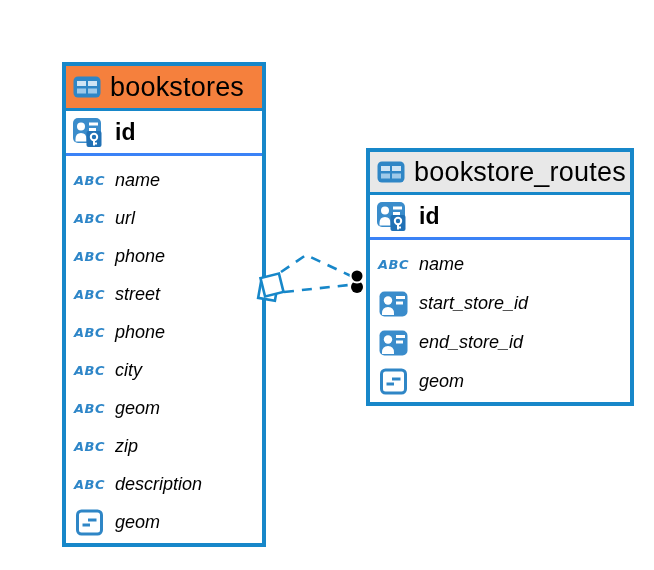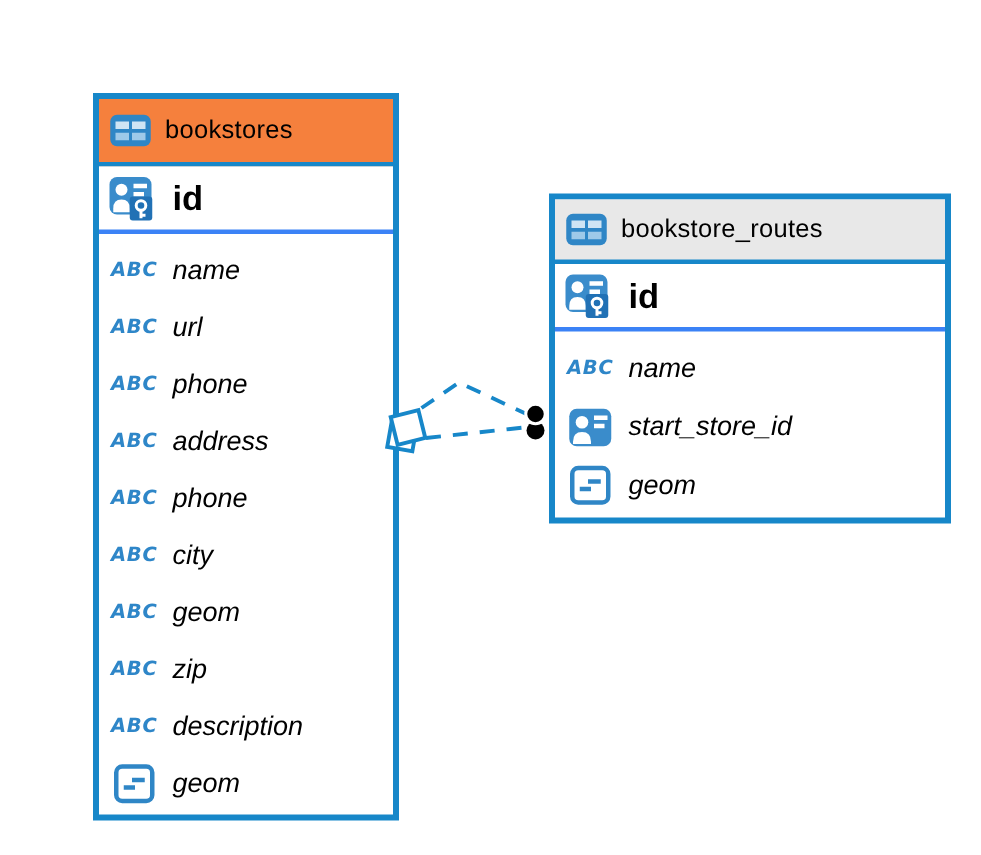--- a/index.html
+++ b/index.html
@@ -5,28 +5,28 @@
   html,body{margin:0;padding:0;}
   body{
     width:654px;height:570px;position:relative;background:#ffffff;
     font-family:"Liberation Sans", sans-serif;color:#000;overflow:hidden;
   }
   .erd-table{
     position:absolute;background:#fff;border:4px solid #1787c9;
     box-sizing:border-box;
   }
   #table-bookstores{left:62px;top:62px;width:204px;height:485px;}
-  #table-routes{left:366px;top:129px;width:268px;height:220px;}
+  #table-routes{left:366px;top:148px;width:268px;height:258px;}
   .tbl-header{
     display:flex;align-items:center;gap:9px;padding:0 7px;
     border-bottom:3px solid #1787c9;height:42px;
   }
   #table-bookstores .tbl-header{background:#f5803d;}
   #table-routes .tbl-header{background:#e8e8e8;height:40px;}
-  .tbl-title{font-size:17px;letter-spacing:0.2px;white-space:nowrap;}
+  .tbl-title{font-size:27px;letter-spacing:0.2px;white-space:nowrap;}
   .pk-row{
     display:flex;align-items:center;gap:9px;padding:0 6px;height:42px;
     border-bottom:3px solid #3b82f6;background:#fff;
   }
   .pk-name{font-size:23px;font-weight:bold;}
   .cols{padding:5px 0 0 0;}
   .col-row{
     display:flex;align-items:center;gap:9px;height:38px;padding:0 7px;font-style:italic;
   }
   #table-routes .col-row{height:39px;}
@@ -77,21 +77,21 @@
     <div class="col-row">
       <span class="abc-icon">ABC</span>
       <span class="col-name">url</span>
     </div>
     <div class="col-row">
       <span class="abc-icon">ABC</span>
       <span class="col-name">phone</span>
     </div>
     <div class="col-row">
       <span class="abc-icon">ABC</span>
-      <span class="col-name">address</span>
+      <span class="col-name">street</span>
     </div>
     <div class="col-row">
       <span class="abc-icon">ABC</span>
       <span class="col-name">phone</span>
     </div>
     <div class="col-row">
       <span class="abc-icon">ABC</span>
       <span class="col-name">city</span>
     </div>
     <div class="col-row">
@@ -153,20 +153,30 @@
       <svg class="svg-icon" width="33" height="28" viewBox="0 0 33 28">
         <rect x="2.5" y="1.5" width="28" height="25" rx="5" fill="#3a8ccb"></rect>
         <circle cx="11" cy="10.5" r="4.2" fill="#fff"></circle>
         <path d="M5 23.5 q0 -6.5 6 -6.5 q6 0 6 6.5 l0 1.5 l-12 0 z" fill="#fff"></path>
         <rect x="19" y="6" width="9" height="3" fill="#fff"></rect>
         <rect x="19" y="11.5" width="7" height="3" fill="#fff"></rect>
       </svg>
       <span class="col-name">start_store_id</span>
     </div>
     <div class="col-row">
+      <svg class="svg-icon" width="33" height="28" viewBox="0 0 33 28">
+        <rect x="2.5" y="1.5" width="28" height="25" rx="5" fill="#3a8ccb"></rect>
+        <circle cx="11" cy="10.5" r="4.2" fill="#fff"></circle>
+        <path d="M5 23.5 q0 -6.5 6 -6.5 q6 0 6 6.5 l0 1.5 l-12 0 z" fill="#fff"></path>
+        <rect x="19" y="6" width="9" height="3" fill="#fff"></rect>
+        <rect x="19" y="11.5" width="7" height="3" fill="#fff"></rect>
+      </svg>
+      <span class="col-name">end_store_id</span>
+    </div>
+    <div class="col-row">
       <svg class="svg-icon" width="33" height="27" viewBox="0 0 33 27">
         <rect x="4.5" y="2" width="24" height="23" rx="4" fill="none" stroke="#2f86c6" stroke-width="3"></rect>
         <line x1="15" y1="11" x2="23.5" y2="11" stroke="#2f86c6" stroke-width="3"></line>
         <line x1="9.5" y1="16" x2="17" y2="16" stroke="#2f86c6" stroke-width="3"></line>
       </svg>
       <span class="col-name">geom</span>
     </div>
   </div>
 </div>
 

